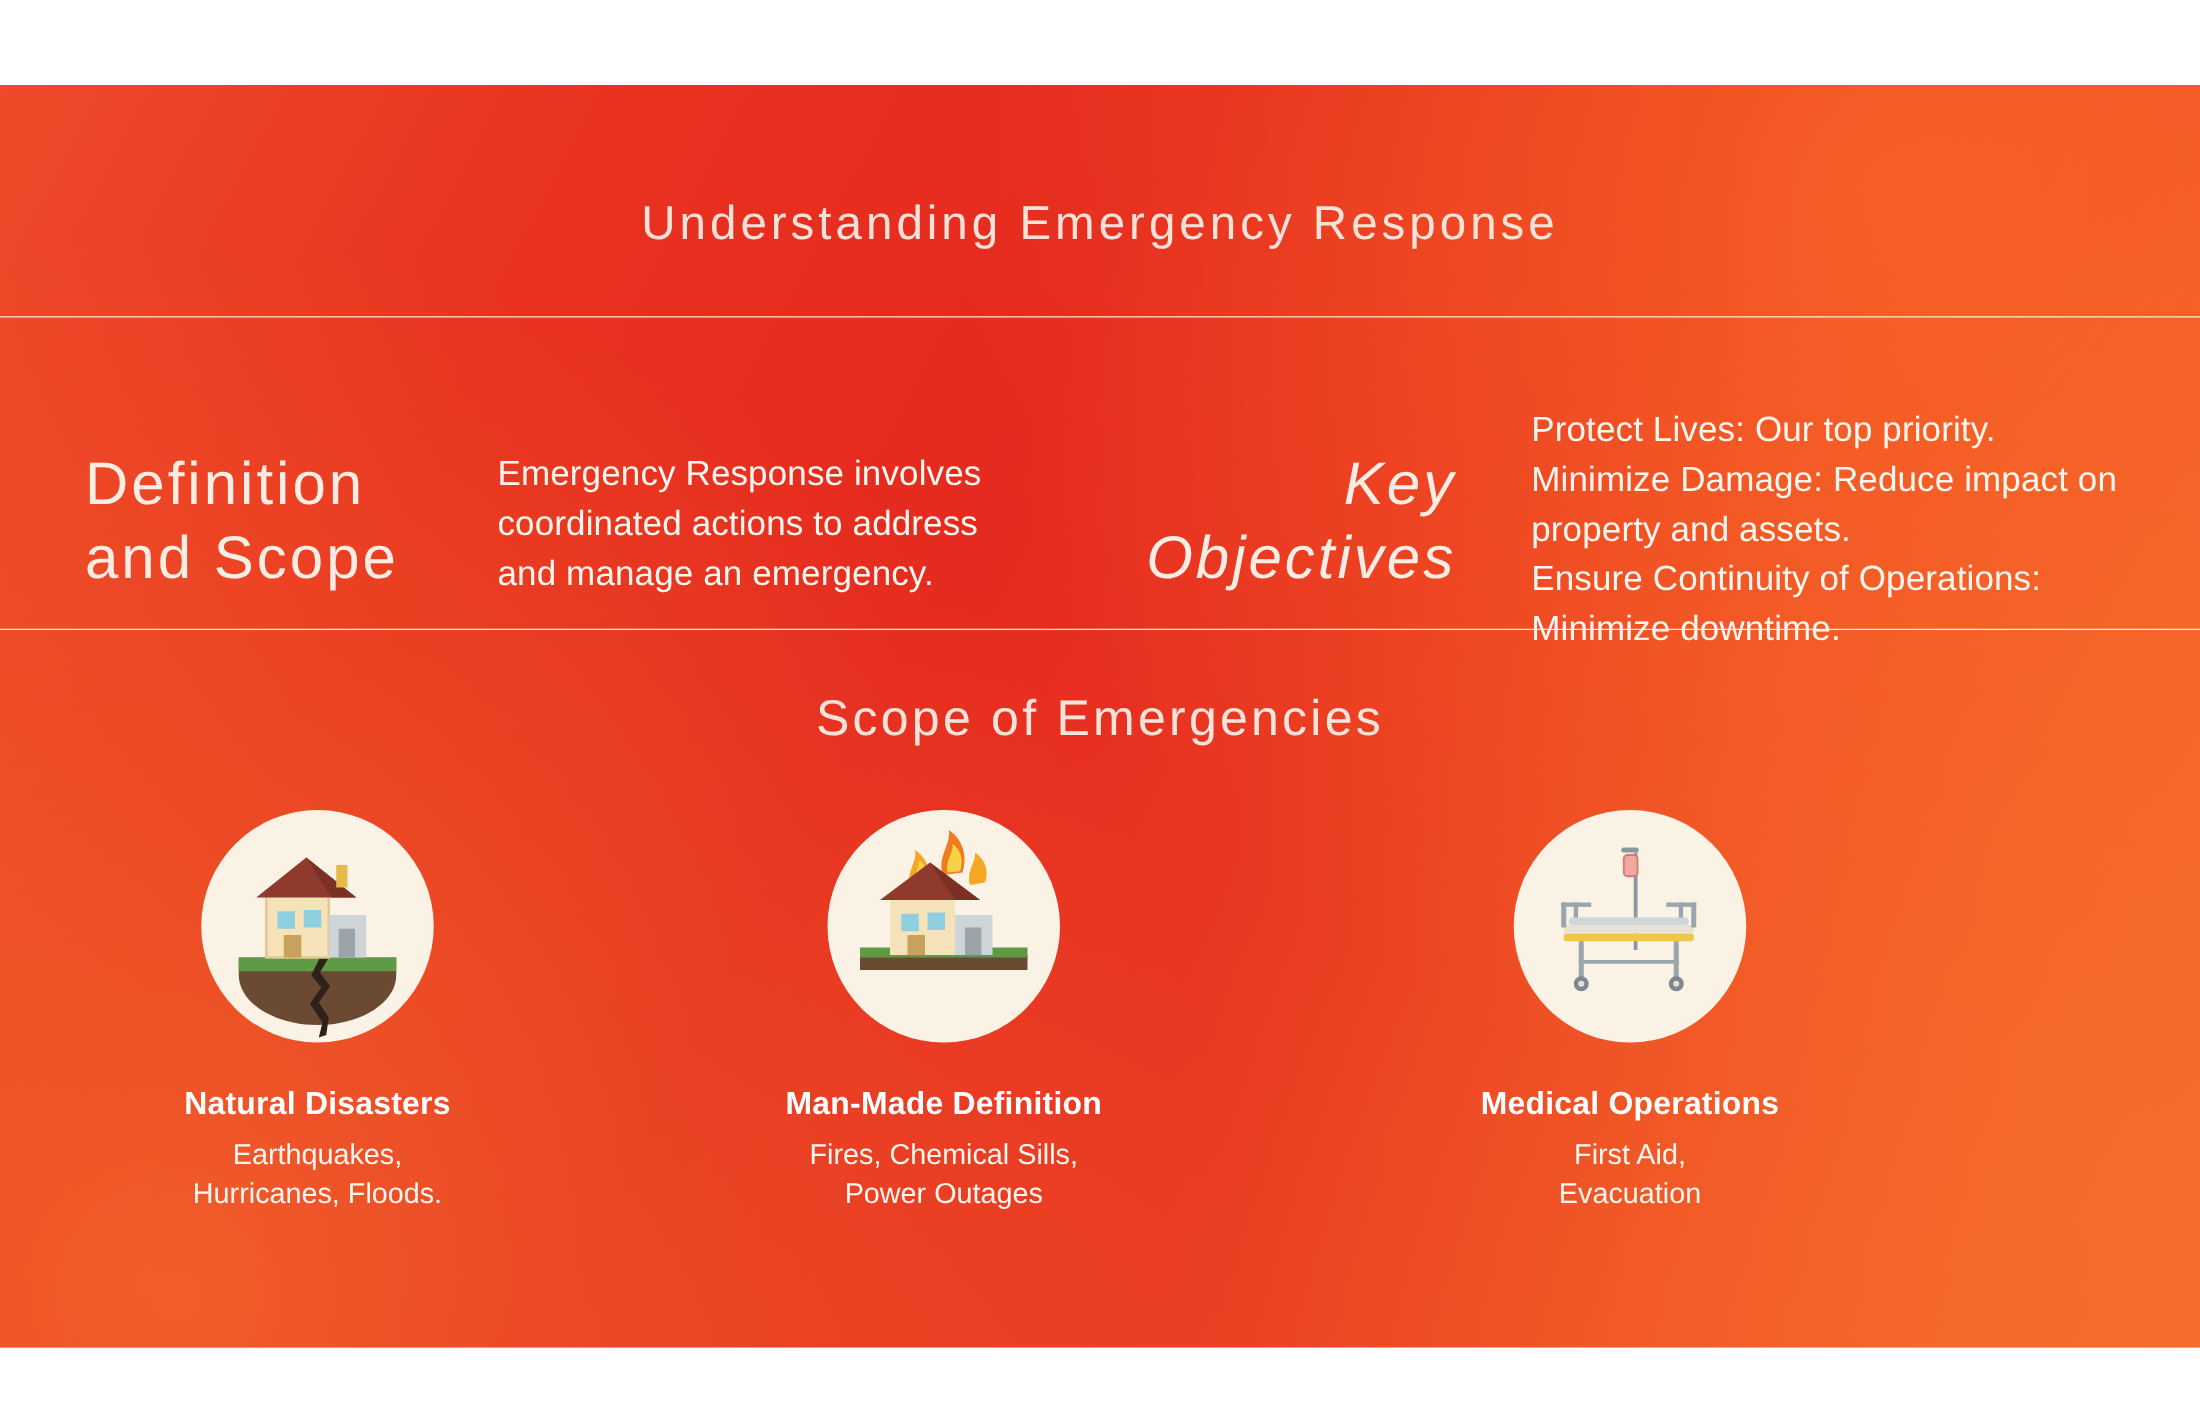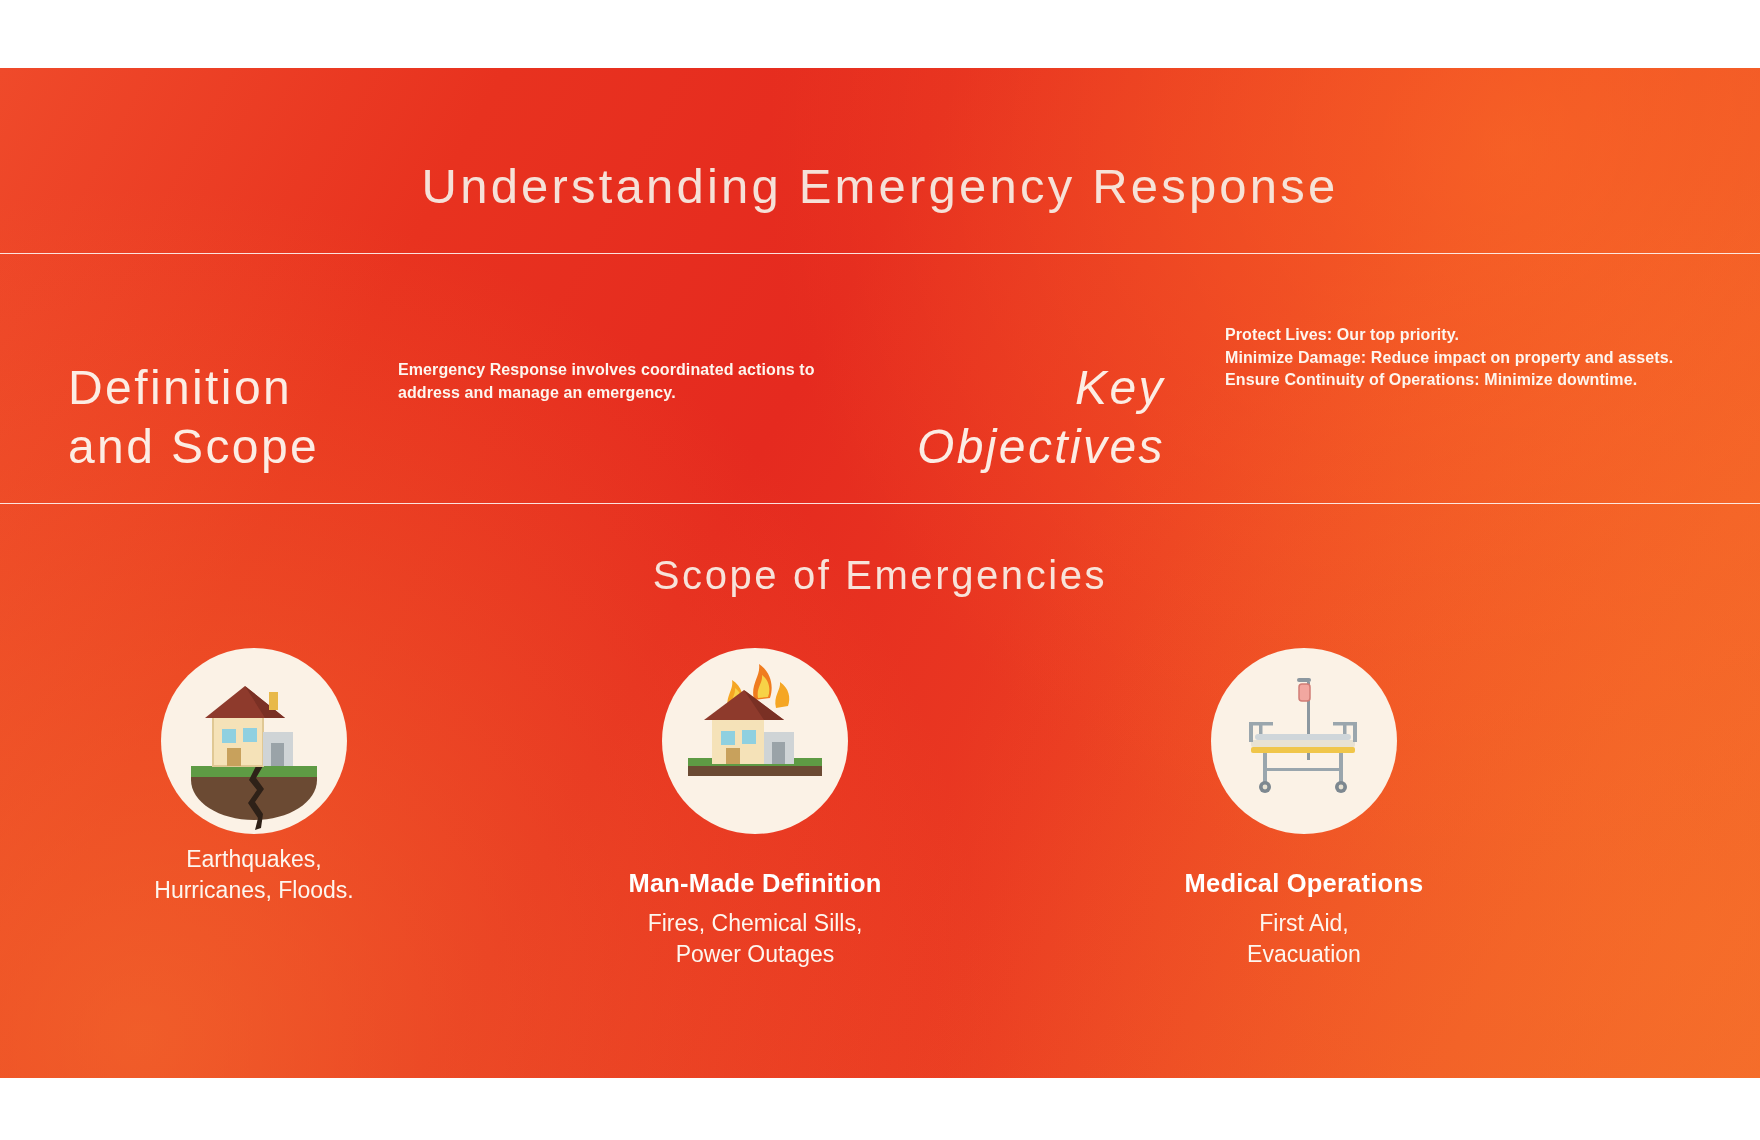--- a/index.html
+++ b/index.html
@@ -36,21 +36,21 @@
   #divider-top { top: 185px; }
   #divider-bottom { top: 435px; }
 
   #slide-title {
     position: absolute;
     left: 0;
     top: 90px;
     width: 1760px;
     text-align: center;
     color: #f7efe6;
-    font-size: 49px;
+    font-size: 38px;
     font-weight: 300;
     letter-spacing: 3.2px;
     opacity: 0.93;
   }
 
   
   .band {
     position: absolute;
     top: 186px;
     height: 249px;
@@ -61,22 +61,22 @@
     color: #fdf4ec;
     font-size: 48px;
     font-weight: 300;
     letter-spacing: 2.4px;
     line-height: 1.22;
     opacity: 0.96;
   }
   .col-body {
     position: absolute;
     color: #fdf6ef;
-    font-size: 16px;
-    font-weight: 700;
+    font-size: 28px;
+    font-weight: 400;
     line-height: 1.42;
     letter-spacing: 0.1px;
   }
   #def-heading { left: 68px; top: 105px; width: 300px; }
   #def-body { left: 398px; top: 105px; width: 420px; }
   #obj-heading { left: 895px; top: 105px; width: 270px; text-align: right; }
   #obj-body { left: 1225px; top: 70px; width: 470px; }
 
   
   #types-title {
@@ -168,20 +168,21 @@
         <rect x="102" y="84" width="30" height="34" fill="#cfd4d6"></rect>
         <rect x="110" y="95" width="13" height="23" fill="#9aa3a8"></rect>
 
         <rect x="60" y="80" width="16" height="16" fill="#8fd0e0"></rect>
         <rect x="60" y="80" width="16" height="16" fill="none" stroke="#f5e2b8" stroke-width="2"></rect>
         <rect x="82" y="80" width="14" height="14" fill="#8fd0e0"></rect>
 
         <rect x="66" y="100" width="14" height="18" fill="#c8a15c"></rect>
       </svg>
     </div>
+    <div class="card-title">Natural Disasters</div>
     <div class="card-sub" style="white-space: pre-line;">Earthquakes,
 Hurricanes, Floods.</div>
   </div>
 
   <div class="card" id="card-1">
     <div class="bubble">
       <svg class="svg-wrap" viewBox="0 0 186 186">
 
         <rect x="26" y="116" width="134" height="12" fill="#6b4a33"></rect>
         <rect x="26" y="110" width="134" height="8" fill="#5e9b44"></rect>

